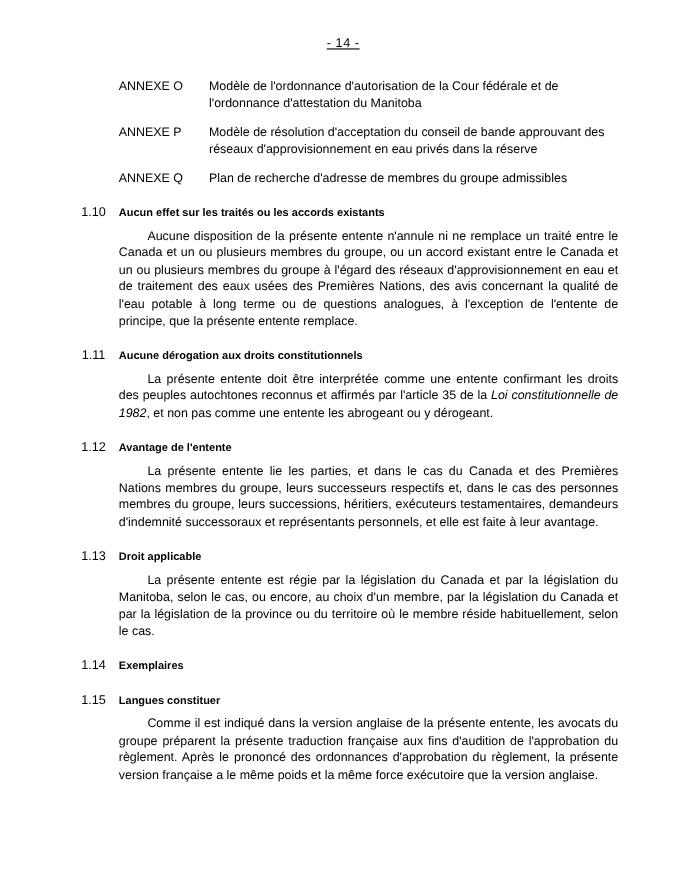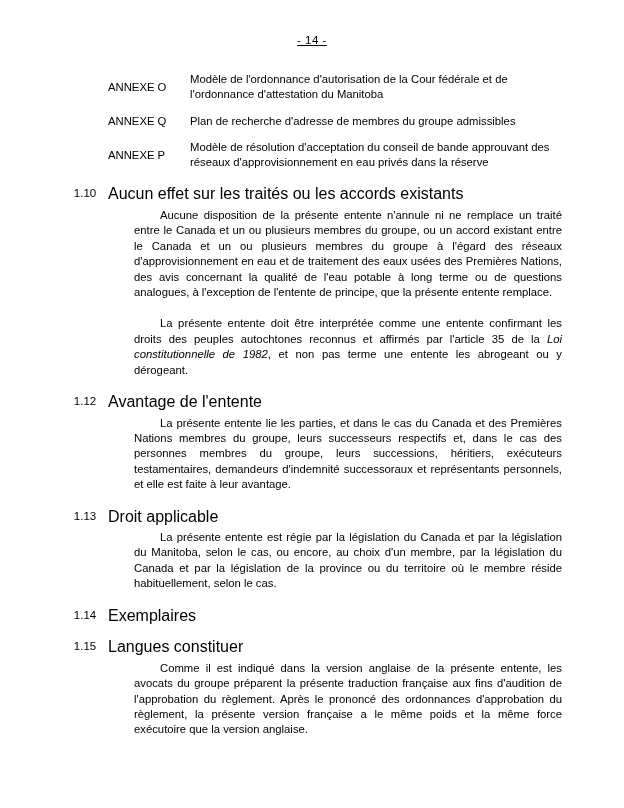--- a/index.html
+++ b/index.html
@@ -26,21 +26,21 @@
     font-size: 11.5px;
     letter-spacing: 0.5px;
     margin-bottom: 26px;
     text-decoration: underline;
   }
   .annex-list {
     margin: 0 0 0 46px;
   }
   .annex-row {
     display: flex;
-    align-items: center;
+    align-items: flex-start;
     margin-bottom: 11px;
   }
   .annex-label {
     width: 82px;
     flex: 0 0 82px;
     font-size: 11.3px;
     line-height: 15.3px;
   }
   .annex-text {
     font-size: 11.3px;
@@ -57,26 +57,26 @@
     margin-bottom: 6px;
   }
   .section-num {
     width: 46px;
     flex: 0 0 46px;
     font-size: 11.5px;
     line-height: 15.5px;
     text-align: center;
   }
   .section-title {
-    font-size: 16px;
+    font-size: 10px;
     line-height: 15.5px;
-    font-weight: normal;
+    font-weight: bold;
   }
   .section-body {
-    margin-left: 72px;
+    margin-left: 46px;
     font-size: 11.3px;
     line-height: 15.4px;
     text-align: justify;
     text-indent: 26px;
   }
   .section-body em {
     font-style: italic;
   }
 </style>
 </head>
@@ -85,39 +85,43 @@
 <div class="page">
 
   <div class="page-number">- 14 -</div>
 
   <div class="annex-list">
     <div class="annex-row">
       <div class="annex-label">ANNEXE O</div>
       <div class="annex-text">Modèle de l'ordonnance d'autorisation de la Cour fédérale et de l'ordonnance d'attestation du Manitoba</div>
     </div>
     <div class="annex-row">
+      <div class="annex-label">ANNEXE P</div>
+      <div class="annex-text">Modèle de résolution d'acceptation du conseil de bande approuvant des réseaux d'approvisionnement en eau privés dans la réserve</div>
+    </div>
+    <div class="annex-row">
       <div class="annex-label">ANNEXE Q</div>
       <div class="annex-text">Plan de recherche d'adresse de membres du groupe admissibles</div>
-    </div>
-    <div class="annex-row">
-      <div class="annex-label">ANNEXE P</div>
-      <div class="annex-text">Modèle de résolution d'acceptation du conseil de bande approuvant des réseaux d'approvisionnement en eau privés dans la réserve</div>
     </div>
   </div>
 
   <div class="section">
     <div class="section-head">
       <div class="section-num">1.10</div>
       <div class="section-title">Aucun effet sur les traités ou les accords existants</div>
     </div>
     <div class="section-body"><span>Aucune disposition de la présente entente n'annule ni ne remplace un traité entre le Canada et un ou plusieurs membres du groupe, ou un accord existant entre le Canada et un ou plusieurs membres du groupe à l'égard des réseaux d'approvisionnement en eau et de traitement des eaux usées des Premières Nations, des avis concernant la qualité de l'eau potable à long terme ou de questions analogues, à l'exception de l'entente de principe, que la présente entente remplace.</span><em></em><span></span></div>
   </div>
 
   <div class="section">
-    <div class="section-body"><span>La présente entente doit être interprétée comme une entente confirmant les droits des peuples autochtones reconnus et affirmés par l'article 35 de la </span><em>Loi constitutionnelle de 1982</em><span>, et non pas terme une entente les abrogeant ou y dérogeant.</span></div>
+    <div class="section-head">
+      <div class="section-num">1.11</div>
+      <div class="section-title">Aucune dérogation aux droits constitutionnels</div>
+    </div>
+    <div class="section-body"><span>La présente entente doit être interprétée comme une entente confirmant les droits des peuples autochtones reconnus et affirmés par l'article 35 de la </span><em>Loi constitutionnelle de 1982</em><span>, et non pas comme une entente les abrogeant ou y dérogeant.</span></div>
   </div>
 
   <div class="section">
     <div class="section-head">
       <div class="section-num">1.12</div>
       <div class="section-title">Avantage de l'entente</div>
     </div>
     <div class="section-body"><span>La présente entente lie les parties, et dans le cas du Canada et des Premières Nations membres du groupe, leurs successeurs respectifs et, dans le cas des personnes membres du groupe, leurs successions, héritiers, exécuteurs testamentaires, demandeurs d'indemnité successoraux et représentants personnels, et elle est faite à leur avantage.</span><em></em><span></span></div>
   </div>
 

